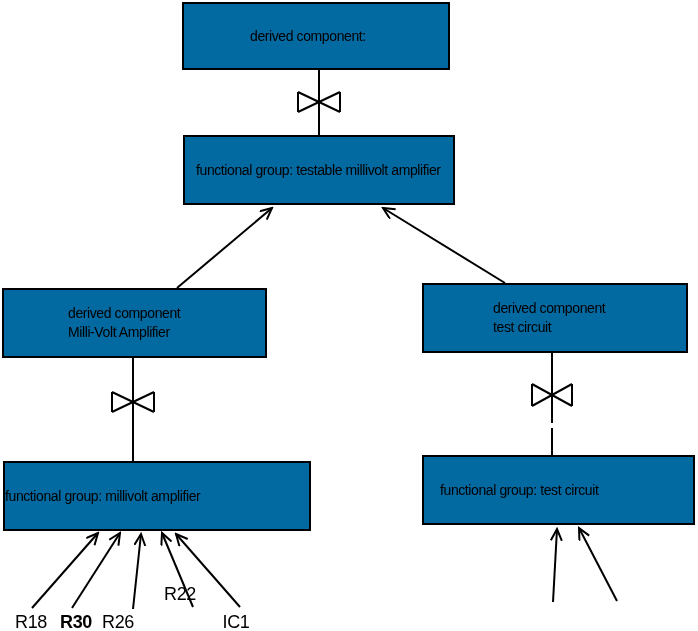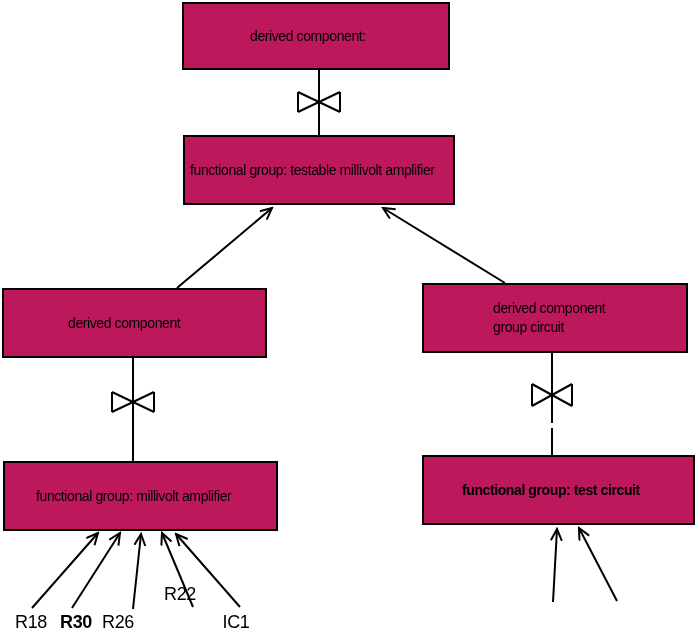--- a/index.html
+++ b/index.html
@@ -20,46 +20,46 @@
     position: absolute;
     left: 0;
     top: 0;
     width: 698px;
     height: 631px;
   }
   .node {
     position: absolute;
     box-sizing: border-box;
     border: 2px solid #000000;
-    background: #be185d;
+    background: #0369a1;
     display: flex;
     flex-direction: column;
     justify-content: center;
     font-size: 14px;
     line-height: 19px;
     letter-spacing: -0.4px;
   }
   .node .txt {
     display: block;
     white-space: pre;
   }
   .comp-label {
     position: absolute;
     font-size: 18px;
     letter-spacing: -0.4px;
     transform: translateX(-50%);
     white-space: nowrap;
   }
   
   .n-derived-testable { left: 182px; top: 2px;   width: 268px; height: 68px; padding-left: 66px; }
-  .n-fg-testable      { left: 183px; top: 135px; width: 272px; height: 70px; padding-left: 5px; }
+  .n-fg-testable      { left: 183px; top: 135px; width: 272px; height: 70px; padding-left: 11px; }
   .n-derived-mv       { left: 2px;   top: 288px; width: 265px; height: 70px; padding-left: 64px; }
-  .n-fg-mv            { left: 3px;   top: 461px; width: 275px; height: 70px; padding-left: 31px; }
+  .n-fg-mv            { left: 3px;   top: 461px; width: 308px; height: 70px; }
   .n-derived-test     { left: 422px; top: 283px; width: 266px; height: 70px; padding-left: 69px; }
-  .n-fg-test          { left: 422px; top: 455px; width: 273px; height: 70px; padding-left: 38px; font-weight: bold; }
+  .n-fg-test          { left: 422px; top: 455px; width: 273px; height: 70px; padding-left: 16px; }
   
   .l-r18 { left: 31px;  top: 612px; }
   .l-r30 { left: 76px;  top: 612px; font-weight: bold; }
   .l-r26 { left: 118px; top: 612px; }
   .l-r22 { left: 180px; top: 584px; }
   .l-ic1 { left: 236px; top: 612px; }
   .l-tr1 { left: 553px; top: 612px; margin-top: 45px; }
   .l-r36 { left: 618px; top: 646px; padding-left: 8px; }
 
   .stroke { stroke: #000000; stroke-width: 2; fill: none; }
@@ -117,29 +117,30 @@
   <div class="node n-derived-testable">
     <span class="txt">derived component:</span>
   </div>
 
   <div class="node n-fg-testable">
     <span class="txt">functional group: testable millivolt amplifier</span>
   </div>
 
   <div class="node n-derived-mv">
     <span class="txt">derived component</span>
+    <span class="txt">Milli-Volt Amplifier</span>
   </div>
 
   <div class="node n-fg-mv">
     <span class="txt">functional group: millivolt amplifier</span>
   </div>
 
   <div class="node n-derived-test">
     <span class="txt">derived component</span>
-    <span class="txt">group circuit</span>
+    <span class="txt">test circuit</span>
   </div>
 
   <div class="node n-fg-test">
     <span class="txt">functional group: test circuit</span>
   </div>
 
   <span class="comp-label l-r18">R18</span>
   <span class="comp-label l-r30">R30</span>
   <span class="comp-label l-r26">R26</span>
   <span class="comp-label l-r22">R22</span>

